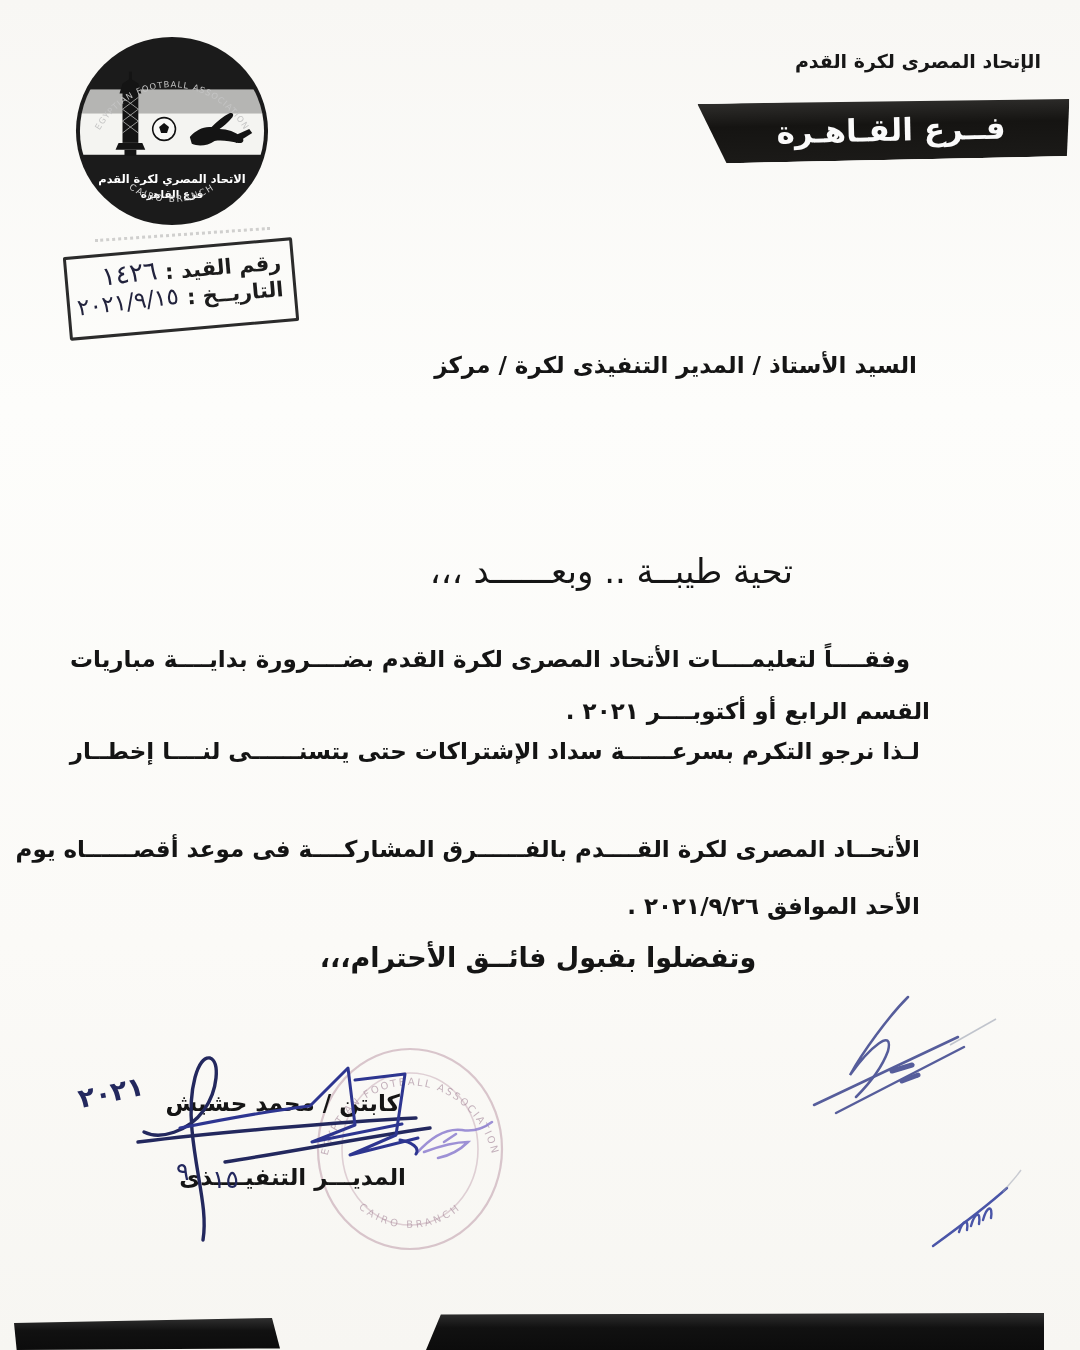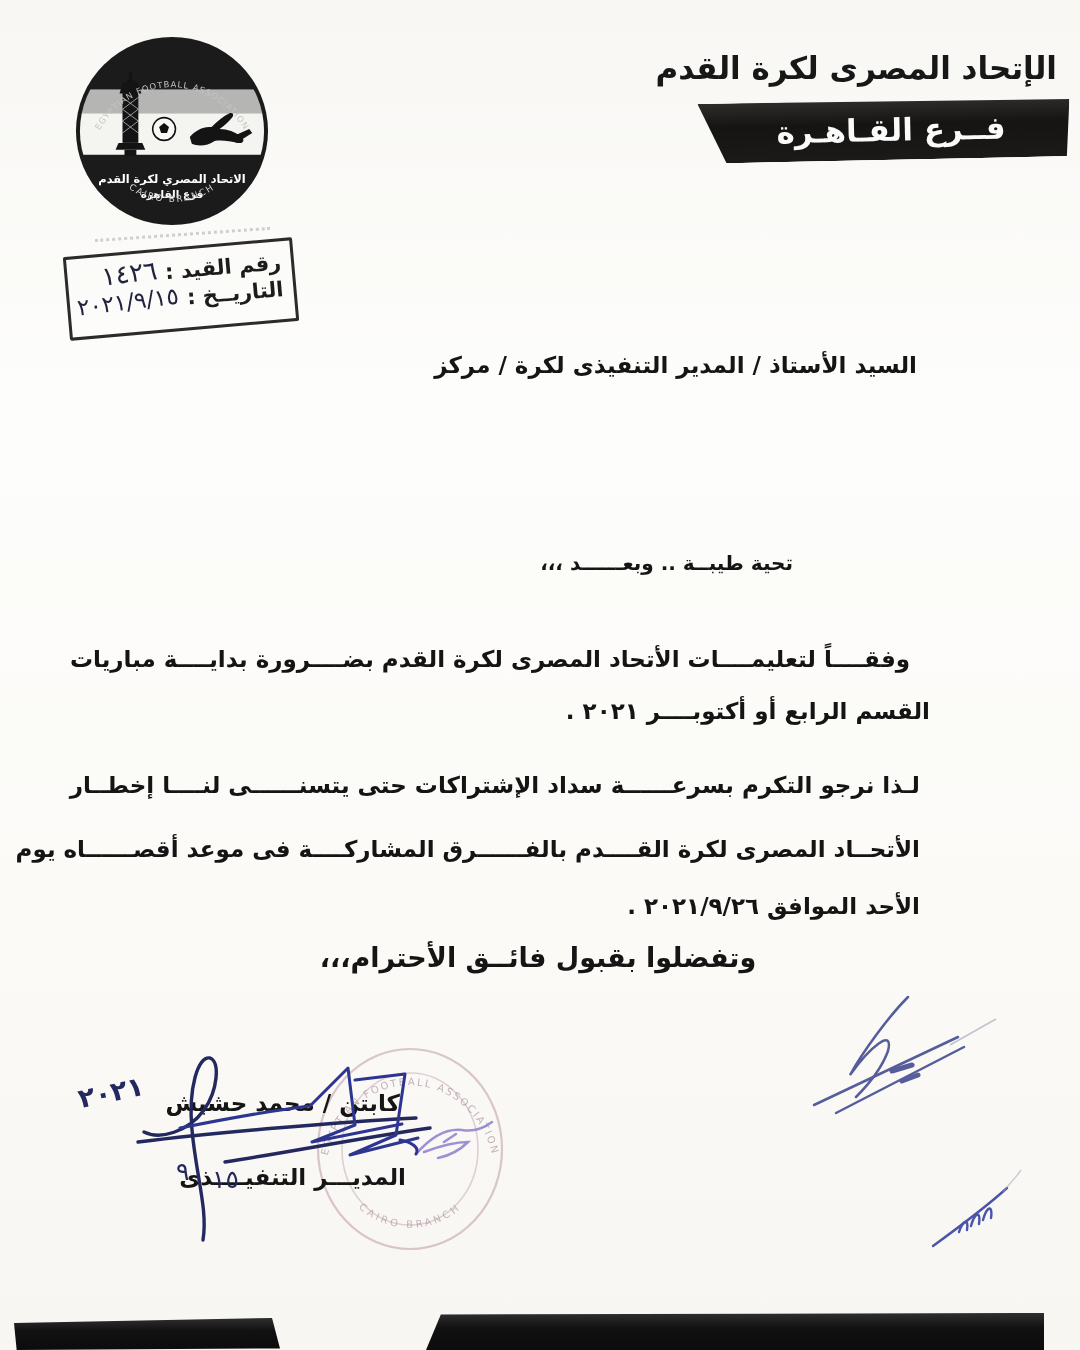--- a/index.html
+++ b/index.html
@@ -4,40 +4,40 @@
 <style>
   html,body{margin:0;padding:0;}
   #page{
     position:relative;width:1080px;height:1350px;overflow:hidden;
     background:linear-gradient(180deg,#f8f7f4 0%,#fdfdfb 30%,#fbfaf7 70%,#f7f6f2 100%);
     font-family:"DejaVu Sans",sans-serif;color:#151515;
   }
   .abs{position:absolute;}
   .ar{direction:rtl;unicode-bidi:embed;white-space:nowrap;}
   
-  .org-title{top:50px;right:23px;font-size:31px;font-weight:bold;letter-spacing:0.5px;color:#171717;}
+  .org-title{top:50px;right:39px;font-size:19px;font-weight:bold;letter-spacing:0.5px;color:#171717;}
   .banner{
     left:698px;top:100px;width:372px;height:60px;background:linear-gradient(180deg,#2e2d2b,#151412 40%,#1b1a18);
     clip-path:polygon(0 0,100% 5%,99% 100%,7.5% 100%);
     transform:rotate(-1.2deg);display:flex;align-items:center;justify-content:center;
   }
   .banner span{color:#fafafa;font-size:31px;font-weight:bold;letter-spacing:1px;padding-left:14px;}
   
   .smudge{left:95px;top:233px;width:175px;height:0;border-top:3px dotted rgba(110,110,110,.30);transform:rotate(-4deg);}
   .regbox{
     left:66px;top:247px;width:230px;height:84px;border:3px solid #2b2b2b;border-radius:2px;
     transform:rotate(-5deg);padding:4px 10px 0 0;box-sizing:border-box;direction:rtl;overflow:visible;
   }
   .regrow{display:flex;align-items:baseline;gap:8px;direction:rtl;white-space:nowrap;}
   .reglabel{font-size:21px;font-weight:bold;color:#1c1c1c;}
   .regval{font-size:26px;color:#22233d;letter-spacing:3px;transform:rotate(-2deg);flex-shrink:0;}
   .regval.date{font-size:23px;letter-spacing:1px;}
   
   .addressee{top:352px;right:163px;font-size:23px;font-weight:bold;}
-  .greeting{top:551px;right:287px;font-size:20px;font-weight:bold;}
+  .greeting{top:551px;right:287px;font-size:34px;font-weight:normal;}
   .bodyline{font-size:23px;font-weight:bold;color:#141414;}
   .closewrap{top:942px;right:158px;width:768px;text-align:center;}
   .closeline{font-size:27px;font-weight:bold;direction:rtl;white-space:nowrap;}
   .closeline+.closeline{margin-top:6px;}
   
   .sig-name{top:1090px;left:214px;width:186px;font-size:23px;font-weight:bold;text-align:center;}
   .sig-title{top:1164px;left:194px;width:212px;font-size:23px;font-weight:bold;text-align:center;letter-spacing:0.5px;}
   
   .bar{background:linear-gradient(180deg,#2f2f2f,#111 40%,#0c0c0c);}
   .bar-left{left:14px;top:1318px;width:266px;height:32px;clip-path:polygon(0 16%,97% 0,100% 95%,1% 100%);}
@@ -112,21 +112,21 @@
       <span class="regval date">٢٠٢١/٩/١٥</span>
     </div>
   </div>
 
   <div class="abs ar addressee">السيد الأستاذ / المدير التنفيذى لكرة / مركز</div>
   <div class="abs ar greeting">تحية طيبــة .. وبعــــــد ،،،</div>
 
   <div class="abs ar bodyline" style="top:646px;right:170px;">وفقــــاً لتعليمــــات الأتحاد المصرى لكرة القدم بضــــرورة بدايــــة مباريات</div>
   <div class="abs ar bodyline" style="top:698px;right:150px;text-align:center;">القسم الرابع أو أكتوبــــر ٢٠٢١ .</div>
 
-  <div class="abs ar bodyline" style="top:772px;right:160px;margin-left:30px;">لـذا نرجو التكرم بسرعــــــة سداد الإشتراكات حتى يتسنــــــى لنــــا إخطــار</div>
+  <div class="abs ar bodyline" style="top:738px;right:160px;margin-left:30px;">لـذا نرجو التكرم بسرعــــــة سداد الإشتراكات حتى يتسنــــــى لنــــا إخطــار</div>
   <div class="abs ar bodyline" style="top:836px;right:160px;">الأتحــاد المصرى لكرة القــــدم بالفــــــرق المشاركــــة فى موعد أقصــــــاه يوم</div>
   <div class="abs ar bodyline" style="top:893px;right:160px;margin-left:43px;">الأحد الموافق ٢٠٢١/٩/٢٦ .</div>
 
   <div class="abs closewrap">
     <div class="closeline">وتفضلوا بقبول فائــق الأحترام،،،</div>
   </div>
 
   <svg class="abs" style="left:304px;top:1042px;" width="212" height="215" viewBox="0 0 212 215">
     <defs>
       <path id="stArcT" d="M 22,122 A 85,93 0 0 1 190,122" fill="none"></path>

